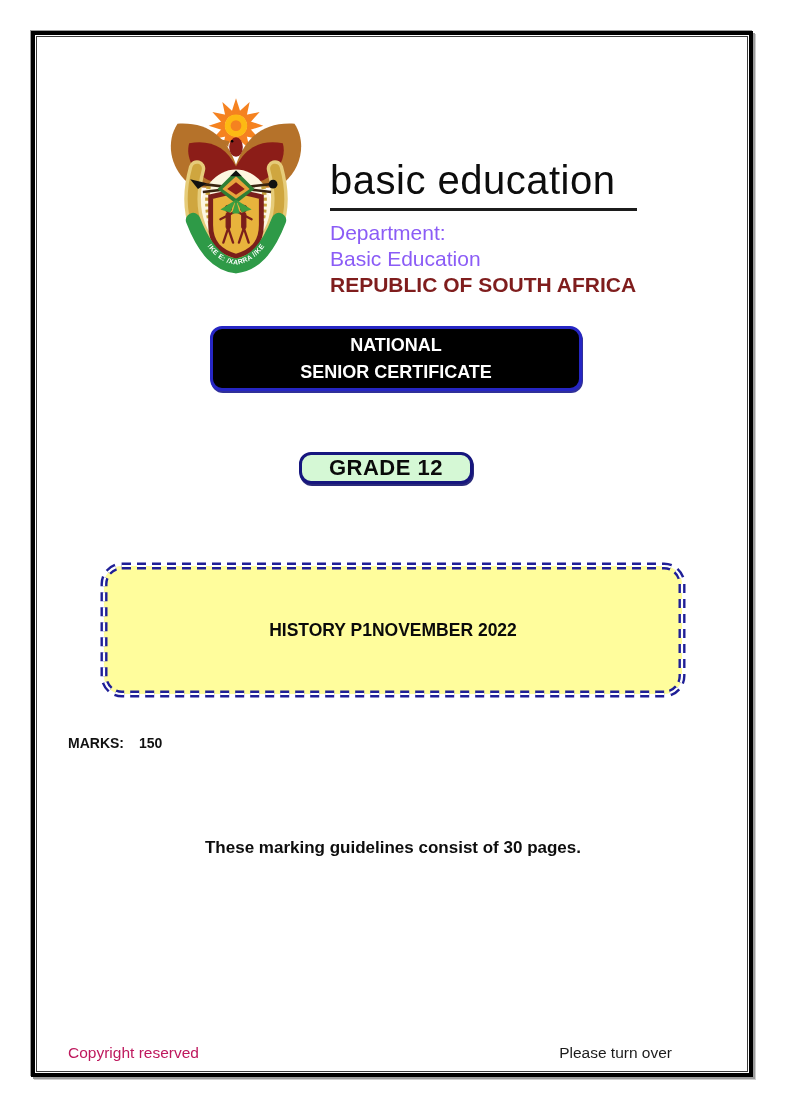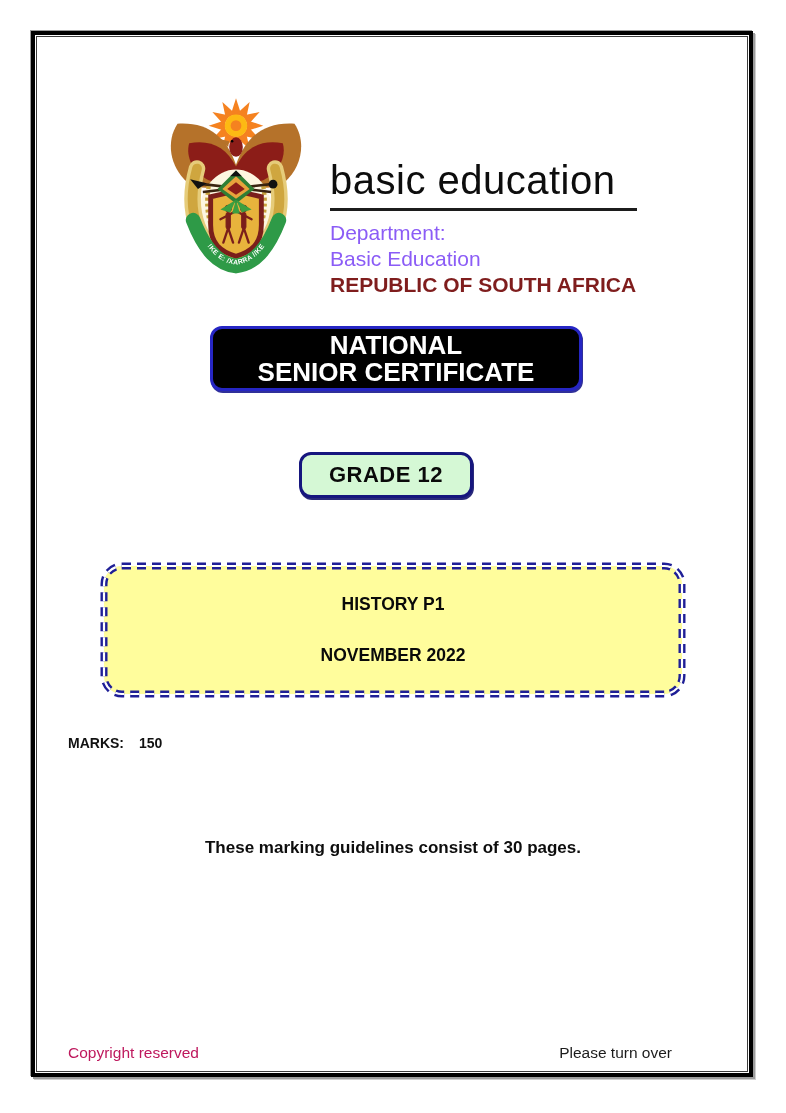--- a/index.html
+++ b/index.html
@@ -16,32 +16,32 @@
 
   .brand { position:absolute; left:330px; top:130px;margin-top:28px; }
   .brand-name { font-size:40px; font-weight:400; color:#0d0d0d; letter-spacing:0.5px; }
   .brand-rule { width:307px; height:3px; background:#1c1c1c; margin-top:5px; margin-bottom:9px; }
   .brand-dept { font-size:21px; line-height:26px; color:#8b5cf6; }
   .brand-country { font-size:21px; line-height:26px; font-weight:bold; color:#7f1d1d; }
 
   .nsc-box { position:absolute; left:210px; top:326px; width:372px; height:65px;
     background:#000; border:3px solid #2626c4; border-radius:12px;
     display:flex; flex-direction:column; align-items:center; justify-content:center;
-    color:#fff; font-weight:bold; font-size:26px; line-height:27px; text-align:center;
+    color:#fff; font-weight:bold; font-size:18px; line-height:27px; text-align:center;
     box-shadow:1px 2px 0 #30309a; }
 
-  .grade-box { position:absolute; left:299px; top:452px; width:174px; height:46px;
+  .grade-box { position:absolute; left:299px; top:452px; width:174px; height:32px;
     background:#d5f8d5; border:3px solid #16167e; border-radius:12px;
     display:flex; align-items:center; justify-content:center;
     font-weight:bold; font-size:22px; letter-spacing:0.5px; color:#0a0a0a;
     box-shadow:1px 2px 0 #2a2a7a; }
 
   .exam-box { position:absolute; left:100px; top:562px; width:586px; height:136px; }
   .exam-box svg.dash { position:absolute; inset:0; }
-  .exam-content { position:absolute; inset:0; display:flex; flex-direction:column;
+  .exam-content { position:absolute; inset:0; display:flex; flex-direction:row;
     align-items:center; justify-content:center; row-gap:30px;
     font-weight:bold; font-size:17.5px; color:#0a0a0a; text-align:center; }
 
   .marks-line { position:absolute; left:68px; top:735px; font-weight:bold; font-size:14px; }
   .marks-line .val { margin-left:15px; }
 
   .pages-note { position:absolute; left:0; top:838px; width:786px; text-align:center;
     font-weight:bold; font-size:17px; color:#0d0d0d; }
 
   .footer-left { position:absolute; left:68px; top:1044px; font-size:15.5px; color:#be185d; }

